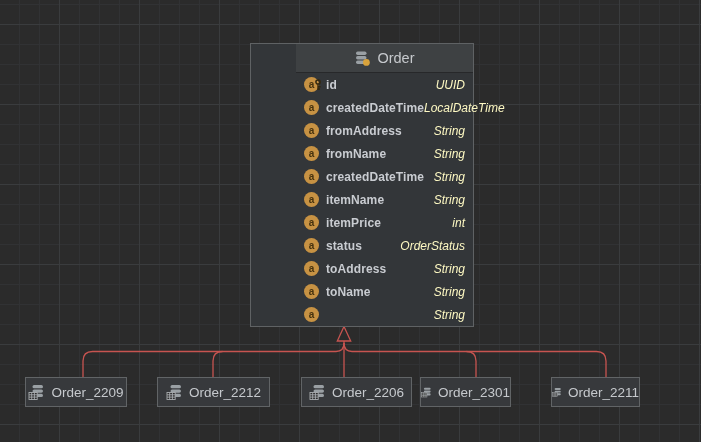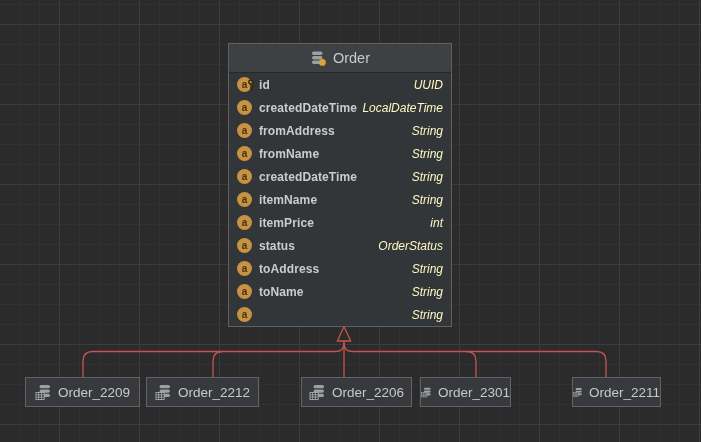--- a/index.html
+++ b/index.html
@@ -12,25 +12,25 @@
     background-image:
       linear-gradient(to right, #3a3c3e 1px, transparent 1px),
       linear-gradient(to bottom, #3a3c3e 1px, transparent 1px),
       linear-gradient(to right, #313234 1px, transparent 1px),
       linear-gradient(to bottom, #313234 1px, transparent 1px);
     background-size:80px 100%, 100% 80px, 20px 100%, 100% 20px;
     background-position:59px 0, 0 24px, 19px 0, 0 4px;
   }
   
   .entity{
-    position:absolute;left:228px;top:43px;width:224px;height:284px;
+    position:absolute;left:250px;top:43px;width:224px;height:284px;
     box-sizing:border-box;
     background:#333639;
     border:1px solid #5f6264;
-    display:flex;flex-direction:column;
+    display:flex;flex-direction:column;padding-left:45px;
   }
   .entity-header{
     height:28px;flex:0 0 28px;
     background:#3e4143;
     border-bottom:1px solid #27282a;
     display:flex;align-items:center;justify-content:center;gap:6px;
     color:#c6c9cd;font-size:14.5px;
   }
   .rows{flex:1;display:flex;flex-direction:column;}
   .row{
@@ -53,25 +53,25 @@
   .ftype{margin-left:auto;color:#fef9c3;font-size:12px;font-style:italic;}
   
   .pbox{
     position:absolute;top:377px;height:30px;
     box-sizing:border-box;
     background:#37393c;
     border:1px solid #616466;
     display:flex;align-items:center;justify-content:center;gap:6px;
     color:#c6c9cd;font-size:13.5px;
   }
-  .p1{left:25px;width:115px;text-align:right;}
-  .p2{left:146px;width:113px;}
+  .p1{left:25px;width:102px;text-align:right;}
+  .p2{left:157px;width:113px;}
   .p3{left:301px;width:111px;}
   .p4{left:420px;width:91px;}
-  .p5{left:572px;width:89px;}
+  .p5{left:551px;width:89px;}
   .edges{position:absolute;left:0;top:0;pointer-events:none;}
 </style>
 </head>
 <body>
 
 <div class="canvas">
 
   <svg class="edges" width="701" height="442" viewBox="0 0 701 442">
     <g fill="none" stroke="#c75450" stroke-width="1.3">
       <path d="M 83 377 L 83 361 Q 83 351.5 92.5 351.5 L 336 351.5 Q 344 351.5 344 343"></path>

